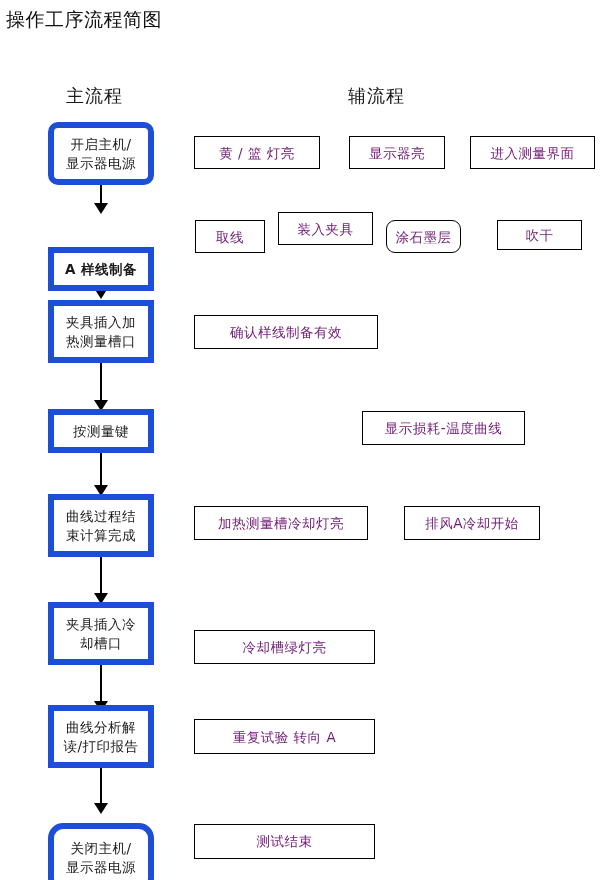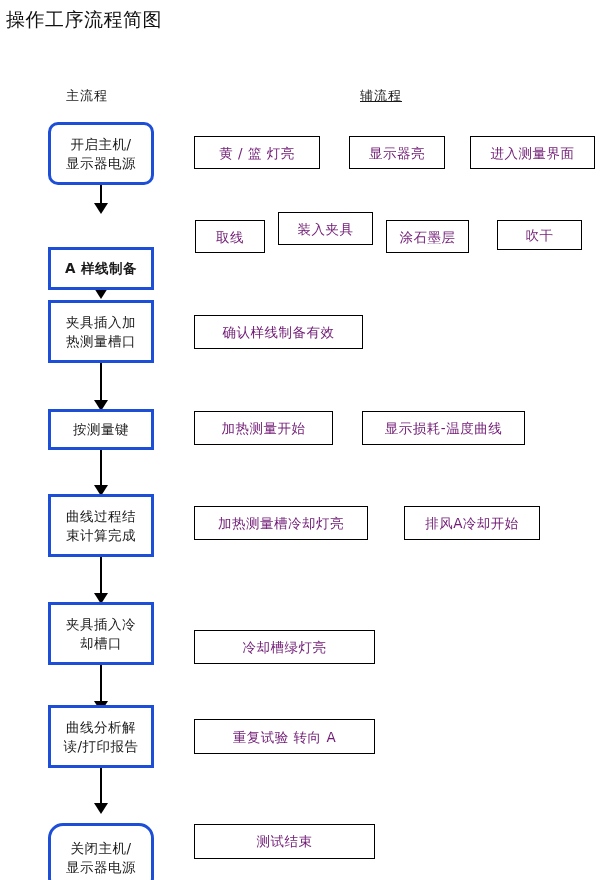--- a/index.html
+++ b/index.html
@@ -30,34 +30,34 @@
     top: 6px;
     font-size: 19px;
     line-height: 26px;
     letter-spacing: 0.5px;
     color: #111;
     white-space: nowrap;
   }
 
   
   .col-header {
-    font-size: 13px;
+    font-size: 18px;
     line-height: 20px;
     color: #1a1a1a;
     white-space: nowrap;
     letter-spacing: 1px;
     text-align: center;
   }
   #header-main  { left: 66px;  top: 86px; }
-  #header-aux   { left: 360px; top: 86px; text-decoration: underline; }
+  #header-aux   { left: 348px; top: 86px; }
 
   
   .main-box {
     box-sizing: border-box;
-    border: 3px solid #1d4ed8;
+    border: 6px solid #1d4ed8;
     background: #ffffff;
     display: flex;
     align-items: center;
     justify-content: center;
     text-align: center;
     font-size: 13.5px;
     line-height: 19px;
     letter-spacing: 0.5px;
     color: #1a1a1a;
     padding: 16px 4px;
@@ -181,26 +181,25 @@
       <span>显示器电源</span>
     </span>
   </div>
 
   <div class="abs aux-box" style="left:194px;top:136px;width:126px;height:33px;">黄 / 篮 灯亮</div>
   <div class="abs aux-box" style="left:470px;top:136px;width:125px;height:33px;">进入测量界面</div>
   <div class="abs aux-box" style="left:349px;top:136px;width:96px;height:33px;">显示器亮</div>
 
   <div class="abs aux-box" style="left:195px;top:220px;width:70px;height:33px;">取线</div>
   <div class="abs aux-box" style="left:278px;top:212px;width:95px;height:33px;">装入夹具</div>
-  <div class="abs aux-box" style="left:386px;top:220px;width:83px;height:33px;">涂石墨层</div>
+  <div class="abs aux-box" style="left:386px;top:220px;width:75px;height:33px;border-radius:9px;">涂石墨层</div>
   <div class="abs aux-box" style="left:497px;top:220px;width:85px;height:17px;">吹干</div>
 
-  <div class="abs aux-box" style="left:194px;top:315px;width:169px;height:34px;">确认样线制备有效</div>
-
-  <div class="abs aux-box" style="left:194px;top:411px;width:139px;height:34px;">加热测量开始</div>
+  <div class="abs aux-box" style="left:194px;top:315px;width:184px;height:34px;">确认样线制备有效</div>
+
   <div class="abs aux-box" style="left:362px;top:411px;width:163px;height:34px;">显示损耗-温度曲线</div>
 
   <div class="abs aux-box" style="left:194px;top:506px;width:174px;height:34px;">加热测量槽冷却灯亮</div>
   <div class="abs aux-box" style="left:404px;top:506px;width:136px;height:34px;">排风A冷却开始</div>
 
   <div class="abs aux-box" style="left:194px;top:613px;width:181px;height:34px;margin-top:17px;">冷却槽绿灯亮</div>
 
   <div class="abs aux-box" style="left:194px;top:719px;width:181px;height:35px;">重复试验 转向 A</div>
 
   <div class="abs aux-box" style="left:194px;top:824px;width:181px;height:35px;font-family:Liberation Serif, serif;">测试结束</div>

